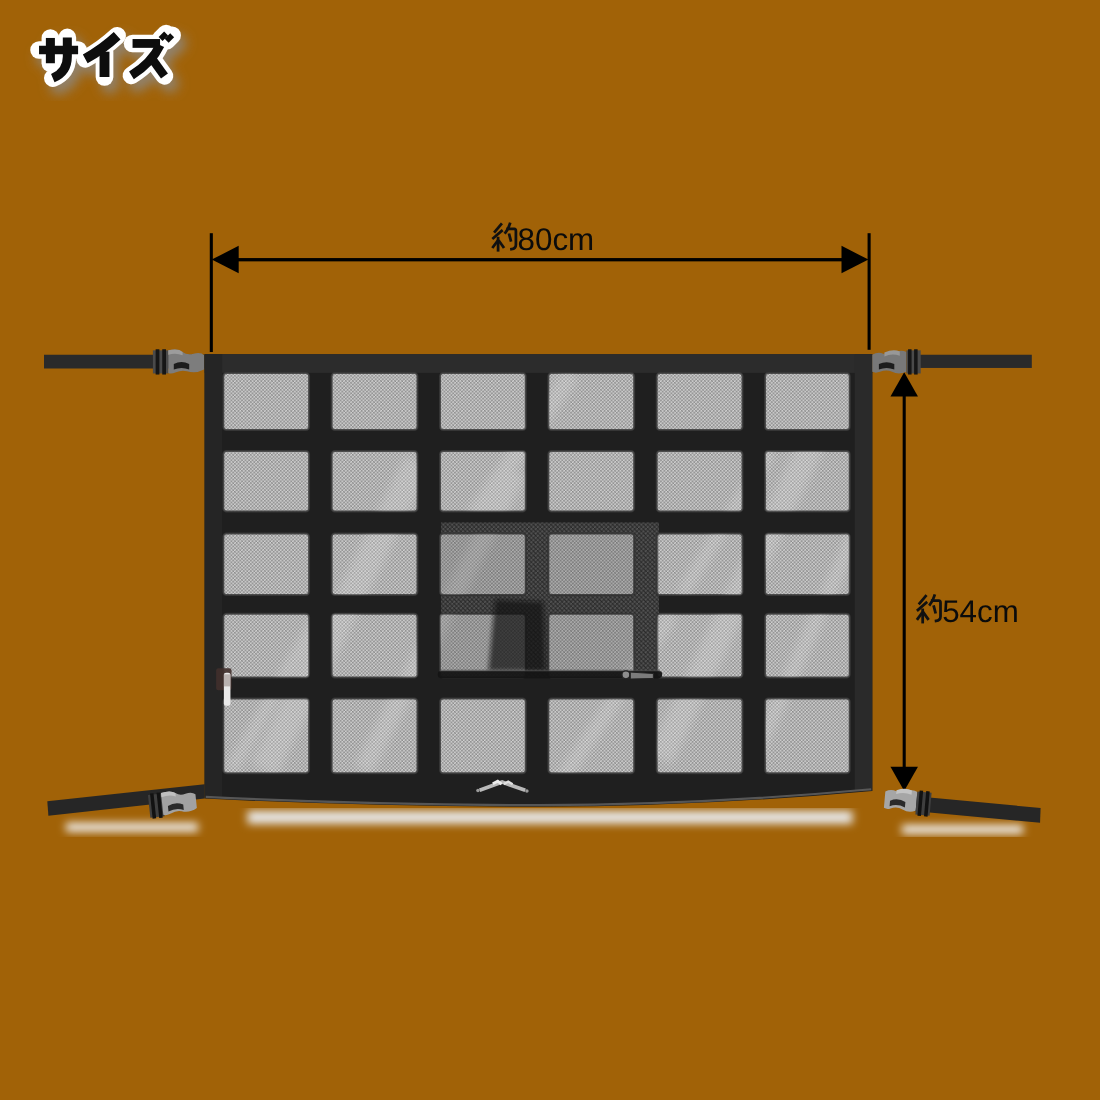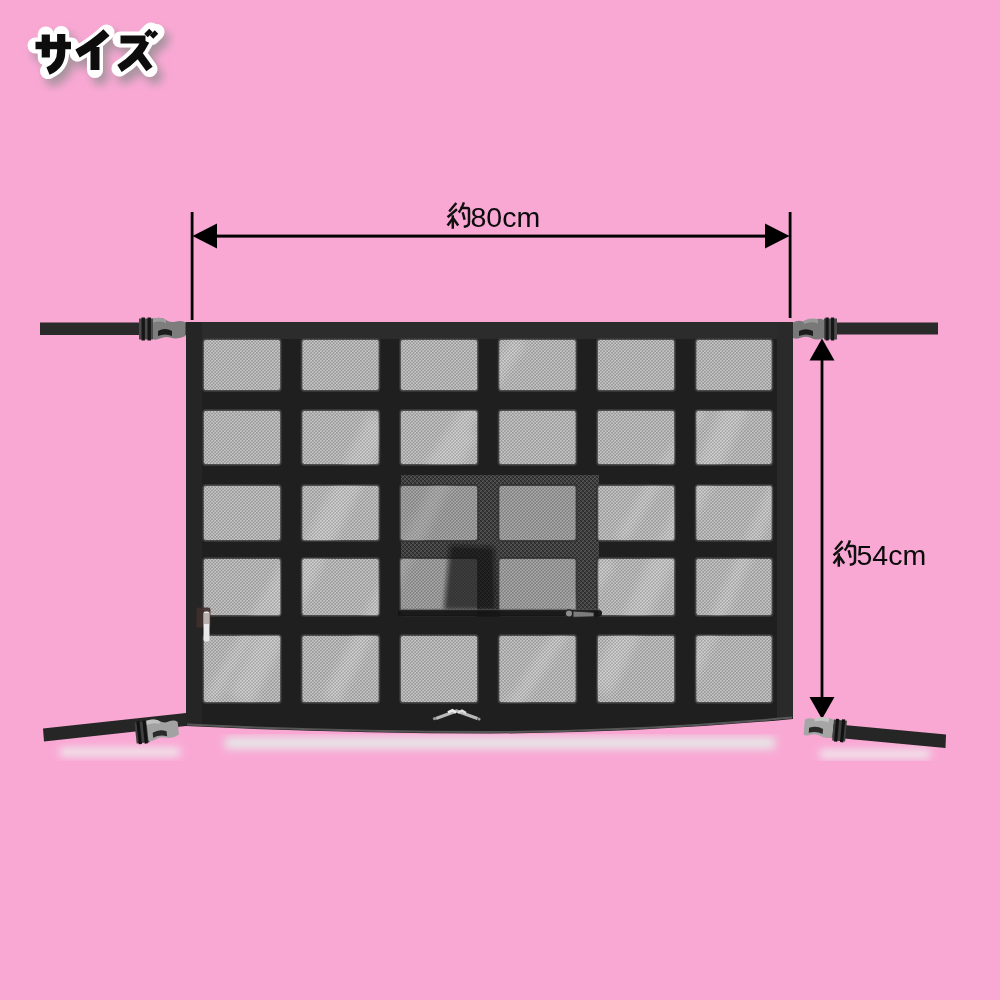--- a/index.html
+++ b/index.html
@@ -1,16 +1,16 @@
 <!DOCTYPE html>
 <html><head>
 <meta charset="utf-8">
 <style>
   html,body{margin:0;padding:0;background:#ffffff;}
-  .stage{position:relative;width:1000px;height:1000px;background:#f9a8d4;overflow:hidden;
+  .stage{position:relative;width:1000px;height:1000px;background:#a16207;overflow:hidden;
          font-family:"Liberation Sans", sans-serif;}
 </style>
 </head>
 <body>
 <div class="stage">
 <svg width="1000" height="1000" viewBox="0 0 1000 1000">
 <defs>
   <pattern id="mesh" width="3.2" height="3.2" patternUnits="userSpaceOnUse">
     <rect width="3.2" height="3.2" fill="#a3a3a3"></rect>
     <path d="M-1,4.2 L4.2,-1" stroke="#d6d6d6" stroke-width="1" fill="none"></path>

